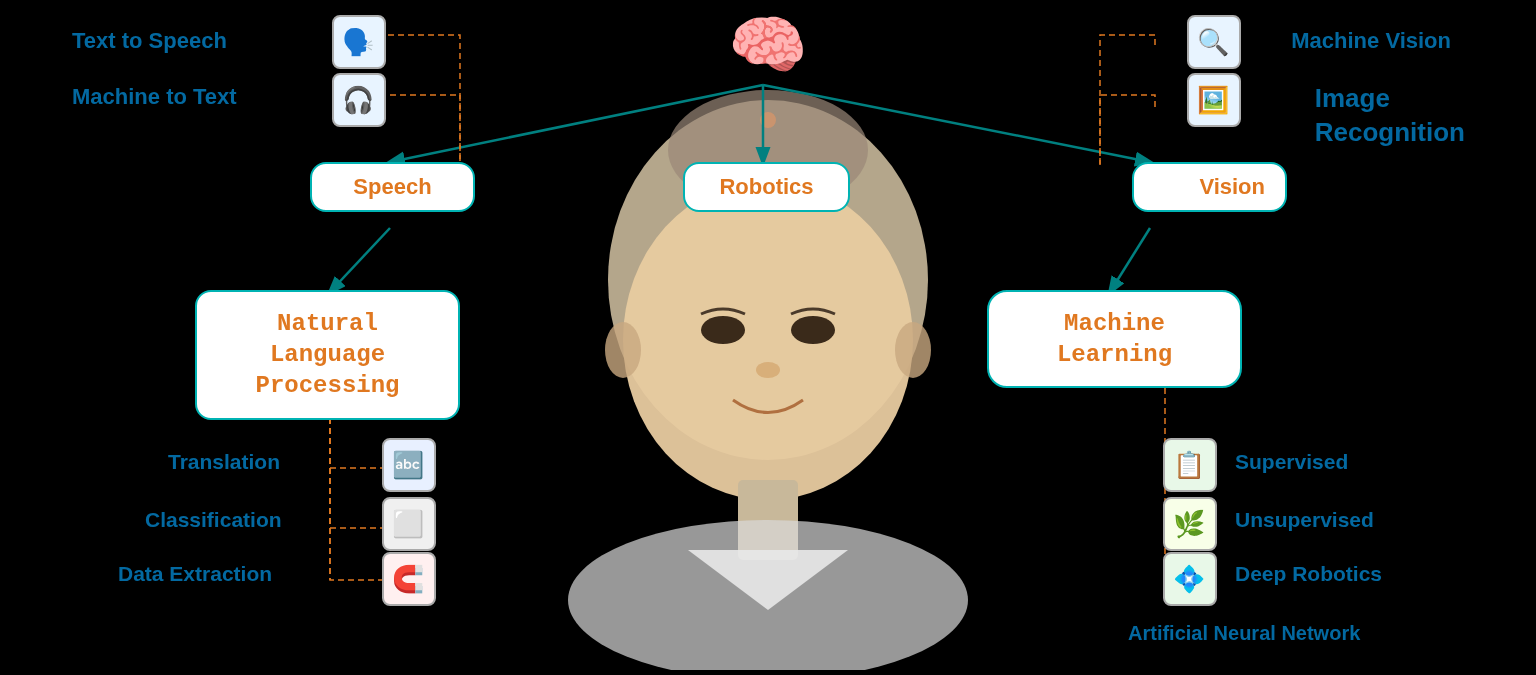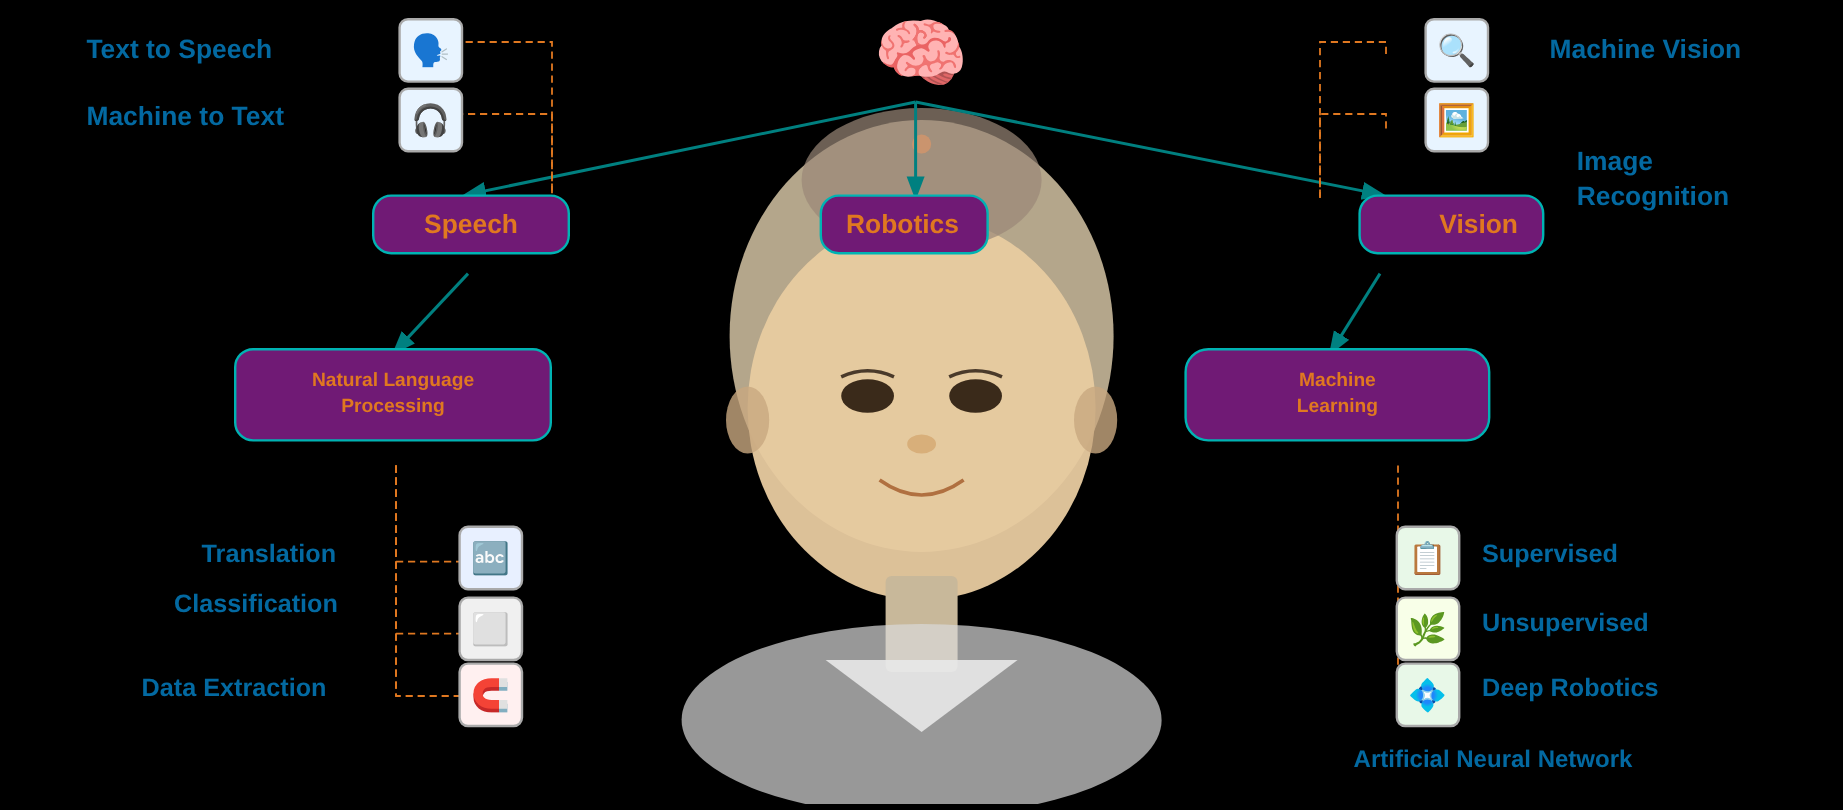--- a/index.html
+++ b/index.html
@@ -8,35 +8,36 @@
       height: 675px;
       background: #000;
       overflow: hidden;
       position: relative;
       font-family: Arial, sans-serif;
     }
 
     
     .node-box {
       position: absolute;
-      background: #701a75;
+      background: #ffffff;
       border: 2px solid #00b3b3;
       border-radius: 16px;
       padding: 10px 20px;
       text-align: center;
       font-size: 22px;
       font-weight: bold;
       color: #e07820;
       min-width: 140px;
     }
 
     .node-box.large {
-      font-size: 16px;
+      font-size: 24px;
       min-width: 200px;
       padding: 16px 36px;
+      font-family: Liberation Mono, monospace;
     }
 
     
     .label-text {
       position: absolute;
       color: #0369a1;
       font-size: 20px;
       font-weight: bold;
     }
 
@@ -121,21 +122,21 @@
 </svg>
 
 <div style="position:absolute;top:8px;left:50%;transform:translateX(-50%);font-size:64px;">
   <span>🧠</span>
 </div>
 
 <div class="node-box" style="left:310px;top:162px;width:165px;text-align:center;">
   <span>Speech</span>
 </div>
 
-<div class="node-box" style="left:683px;top:162px;width:141px;text-align:left;">
+<div class="node-box" style="left:683px;top:162px;width:167px;text-align:center;">
   <span>Robotics</span>
 </div>
 
 <div class="node-box" style="left:1132px;top:162px;width:155px;text-align:right;">
   <span>Vision</span>
 </div>
 
 <div class="node-box large" style="left:195px;top:290px;width:265px;text-align:center;line-height:1.3;">
   <span>Natural Language<br>Processing</span>
 </div>
@@ -154,33 +155,33 @@
 <div class="icon-box" style="left:332px;top:15px;background:#e8f4ff;border-color:#aaa;">
   <span style="font-size:26px;">🗣️</span>
 </div>
 <div class="icon-box" style="left:332px;top:73px;background:#e8f4ff;border-color:#aaa;">
   <span style="font-size:26px;">🎧</span>
 </div>
 
 <div class="label-text" style="right:85px;top:28px;font-size:22px;">
   <span>Machine Vision</span>
 </div>
-<div class="label-text" style="right:95px;top:82px;font-size:22px;line-height:1.3;margin-top:39px;">
+<div class="label-text" style="right:71px;top:82px;font-size:26px;line-height:1.3;">
   <span>Image<br>Recognition</span>
 </div>
 
 <div class="icon-box" style="right:295px;top:15px;background:#e8f4ff;border-color:#aaa;">
   <span style="font-size:26px;">🔍</span>
 </div>
 <div class="icon-box" style="right:295px;top:73px;background:#e8f4ff;border-color:#aaa;">
   <span style="font-size:26px;">🖼️</span>
 </div>
 
 <div class="label-text" style="left:168px;top:450px;font-size:21px;">Translation</div>
-<div class="label-text" style="left:145px;top:492px;font-size:21px;">Classification</div>
+<div class="label-text" style="left:145px;top:508px;font-size:21px;">Classification</div>
 <div class="label-text" style="left:118px;top:562px;font-size:21px;">Data Extraction</div>
 
 <div class="icon-box" style="left:382px;top:438px;background:#e8f0ff;border-color:#aaa;">
   <span style="font-size:26px;">🔤</span>
 </div>
 <div class="icon-box" style="left:382px;top:497px;background:#f0f0f0;border-color:#aaa;">
   <span style="font-size:26px;">⬜</span>
 </div>
 <div class="icon-box" style="left:382px;top:552px;background:#fff0f0;border-color:#aaa;">
   <span style="font-size:26px;">🧲</span>

